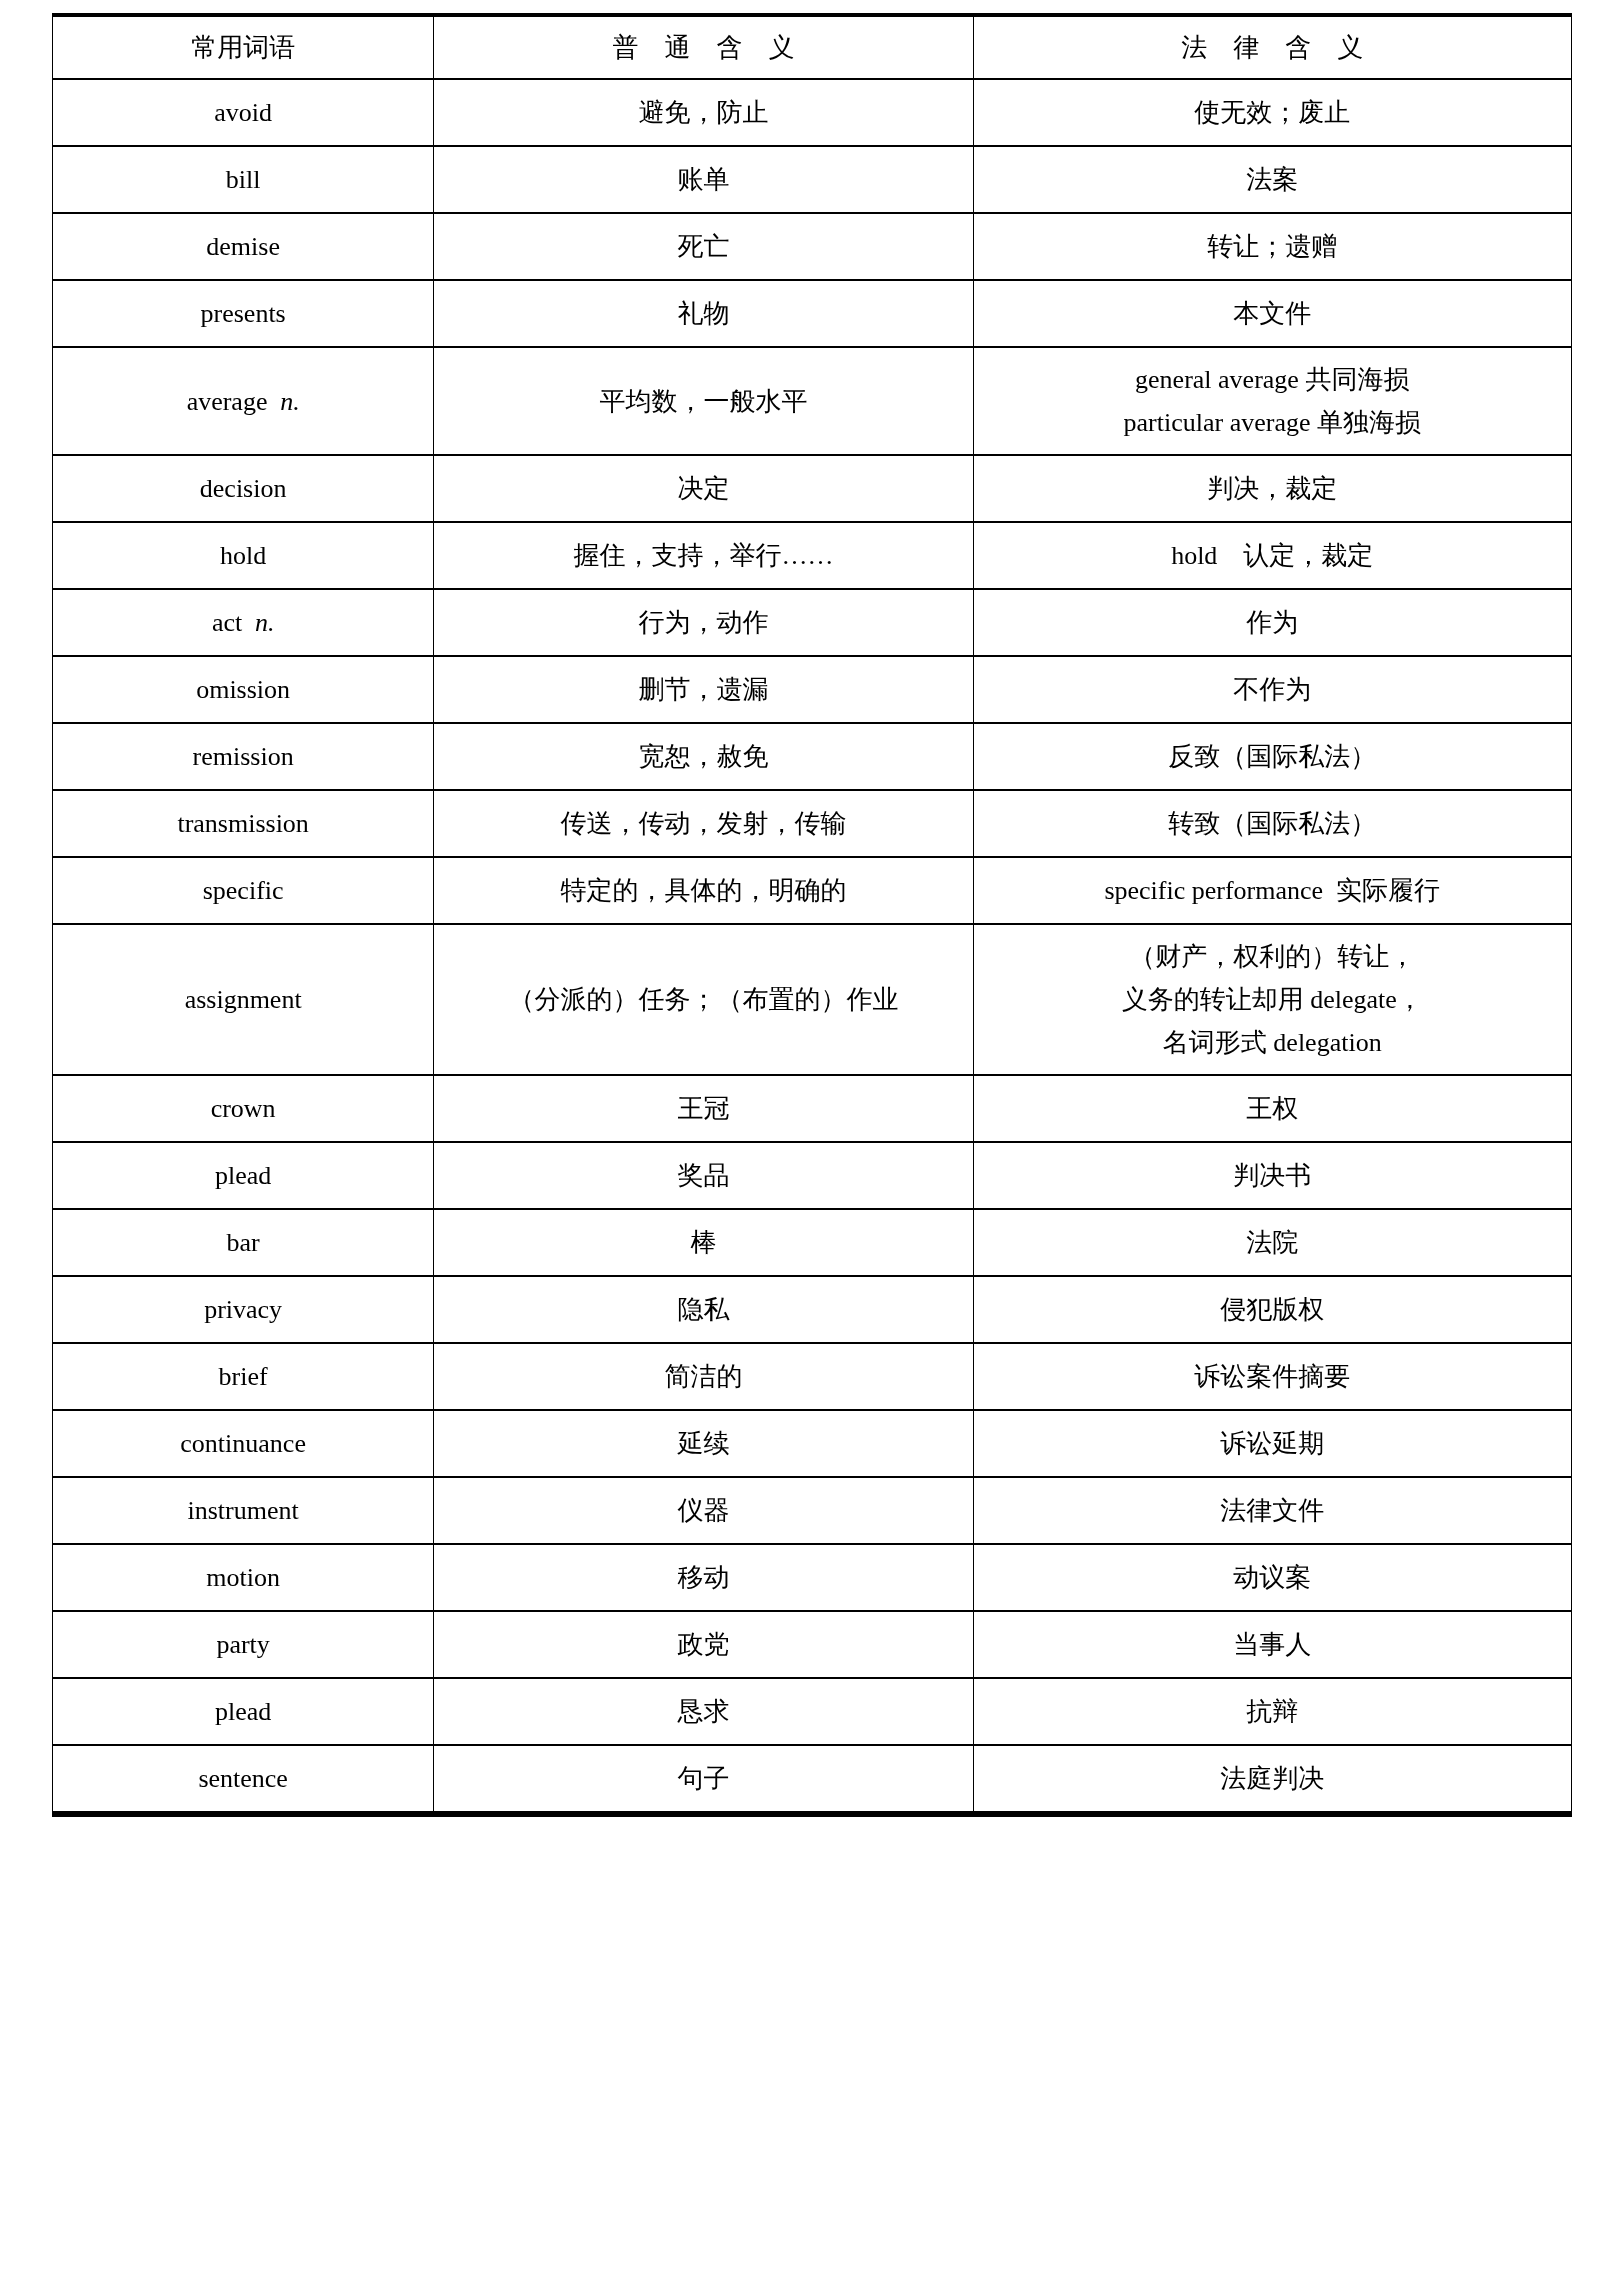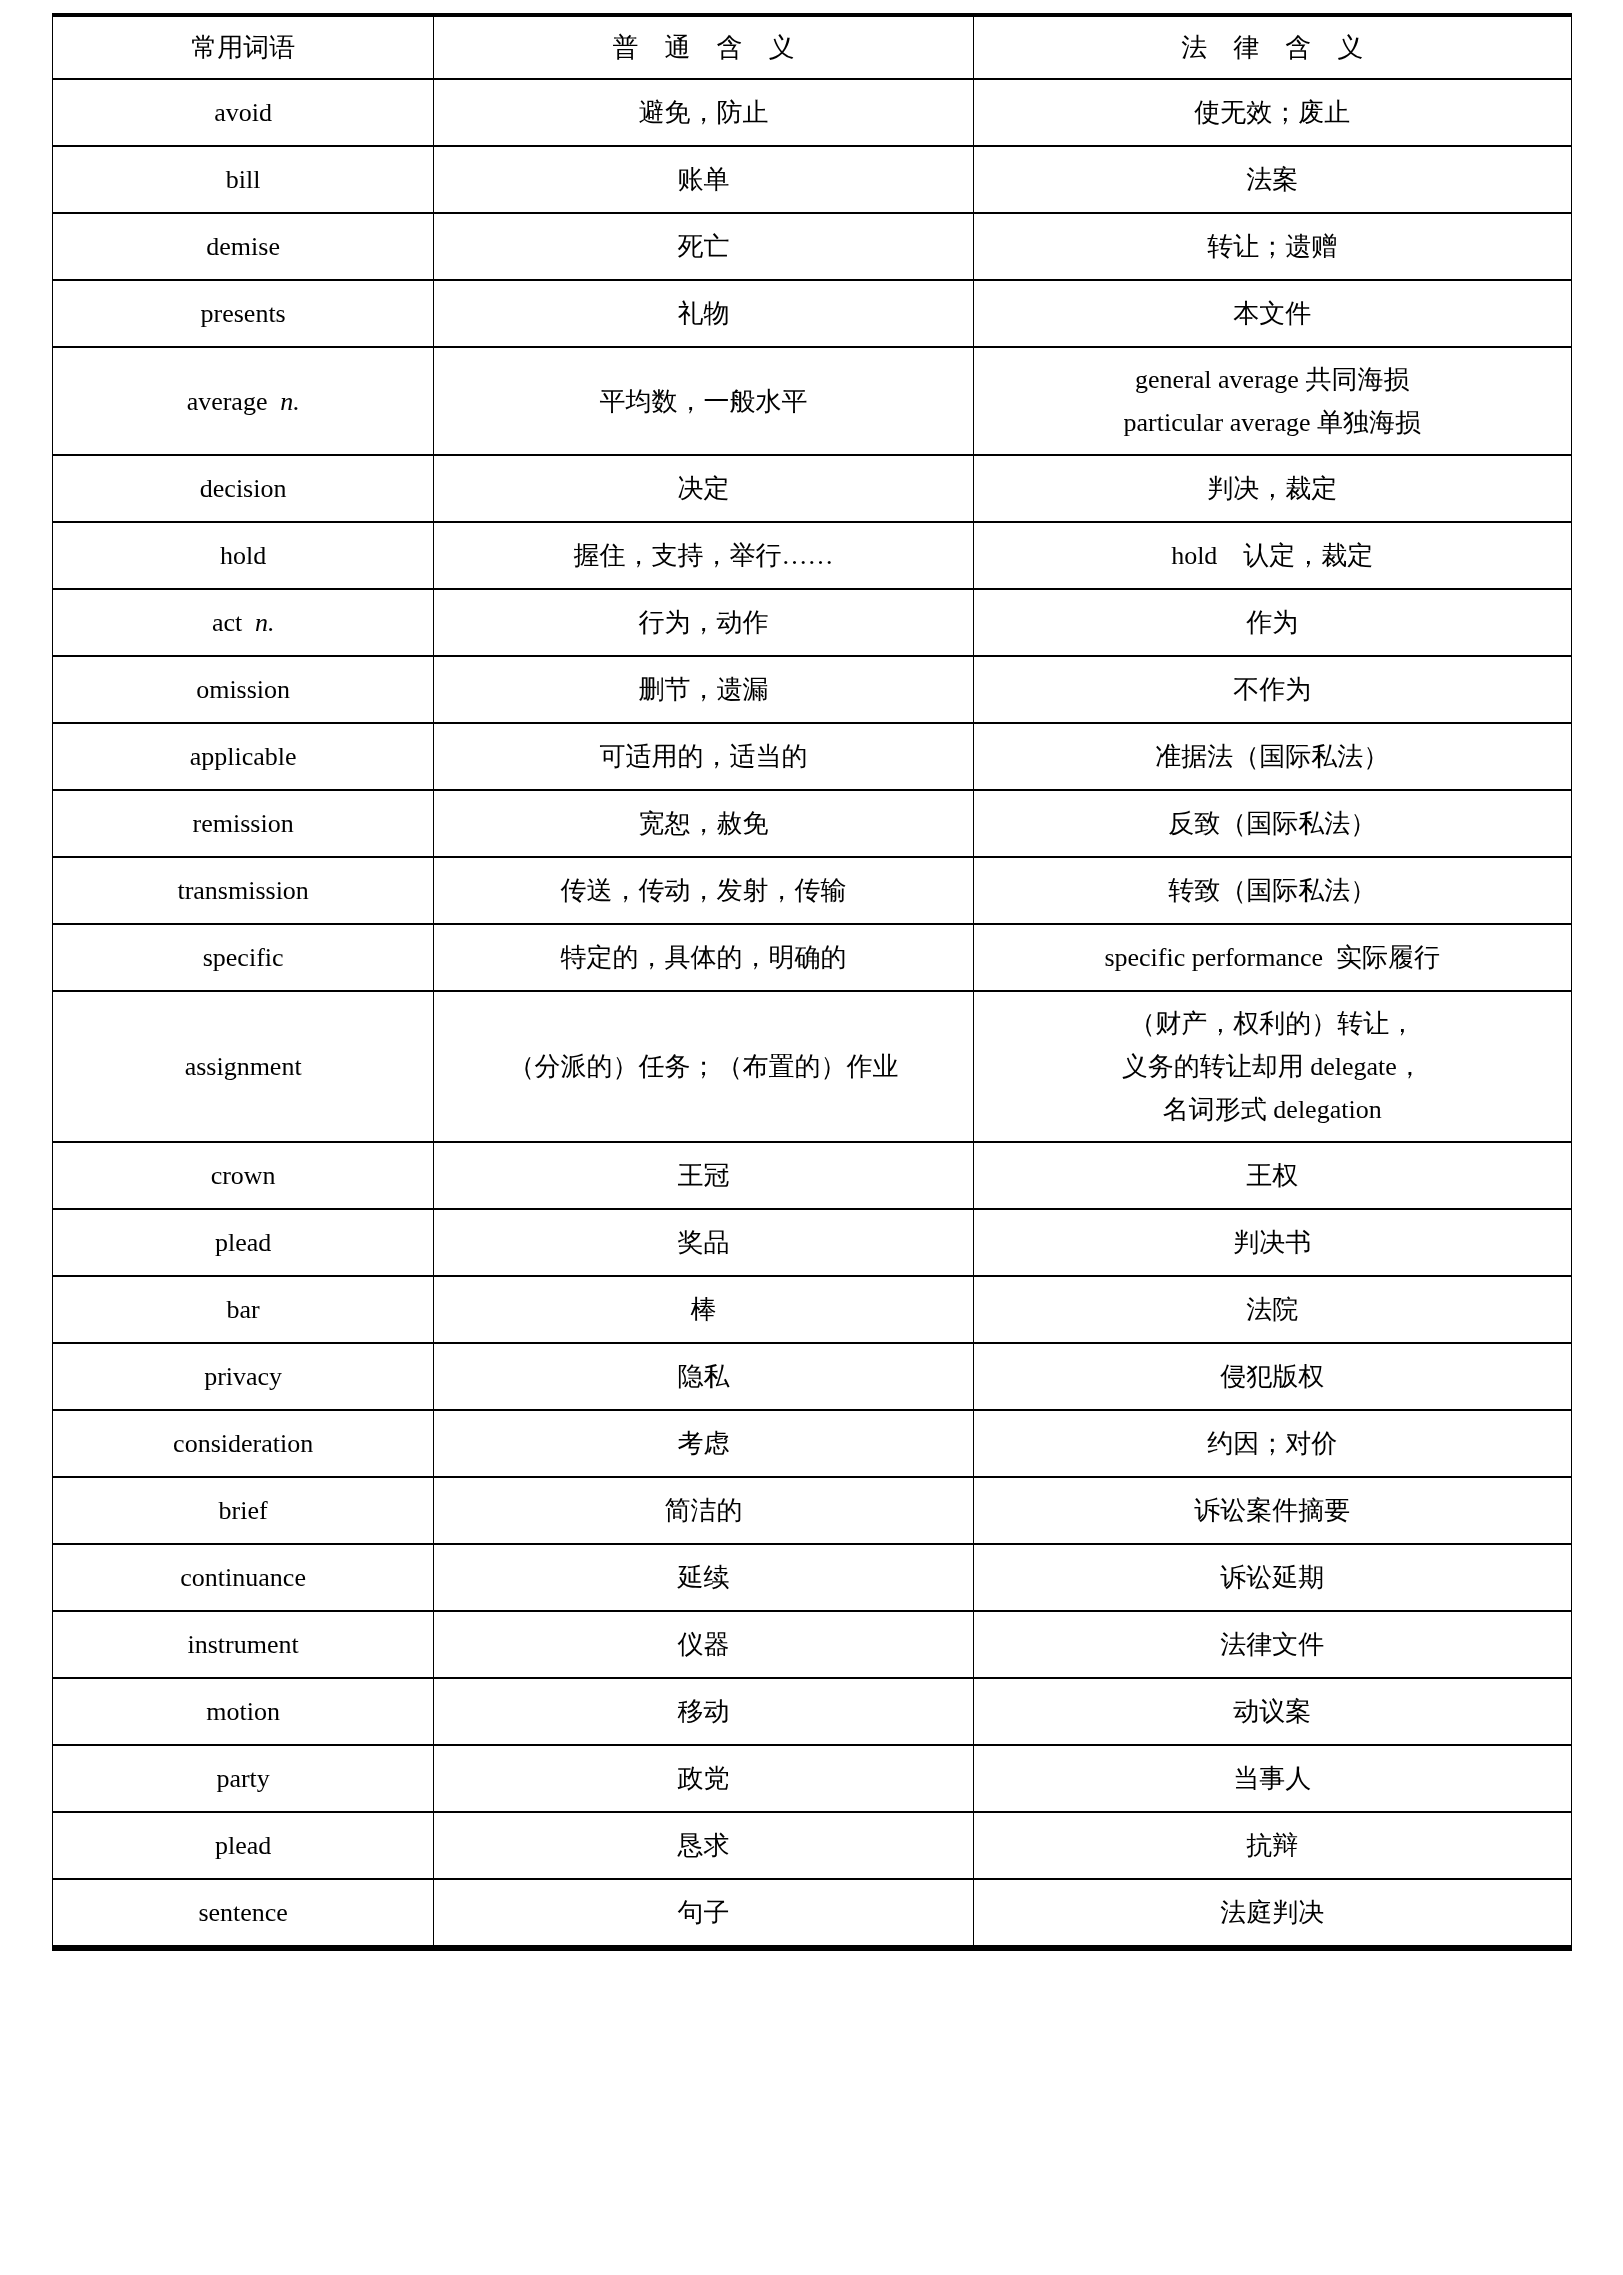--- a/index.html
+++ b/index.html
@@ -144,29 +144,20 @@
         <tr>
           <td><span>omission</span></td>
           <td>
             <div class="line">删节，遗漏</div>
           </td>
           <td>
             <div class="line">不作为</div>
           </td>
         </tr>
         <tr>
-          <td><span>applicable</span></td>
-          <td>
-            <div class="line">可适用的，适当的</div>
-          </td>
-          <td>
-            <div class="line">准据法（国际私法）</div>
-          </td>
-        </tr>
-        <tr>
           <td><span>remission</span></td>
           <td>
             <div class="line">宽恕，赦免</div>
           </td>
           <td>
             <div class="line">反致（国际私法）</div>
           </td>
         </tr>
         <tr>
           <td><span>transmission</span></td>
@@ -224,29 +215,20 @@
             <div class="line">法院</div>
           </td>
         </tr>
         <tr>
           <td><span>privacy</span></td>
           <td>
             <div class="line">隐私</div>
           </td>
           <td>
             <div class="line">侵犯版权</div>
-          </td>
-        </tr>
-        <tr>
-          <td><span>consideration</span></td>
-          <td>
-            <div class="line">考虑</div>
-          </td>
-          <td>
-            <div class="line">约因；对价</div>
           </td>
         </tr>
         <tr>
           <td><span>brief</span></td>
           <td>
             <div class="line">简洁的</div>
           </td>
           <td>
             <div class="line">诉讼案件摘要</div>
           </td>

